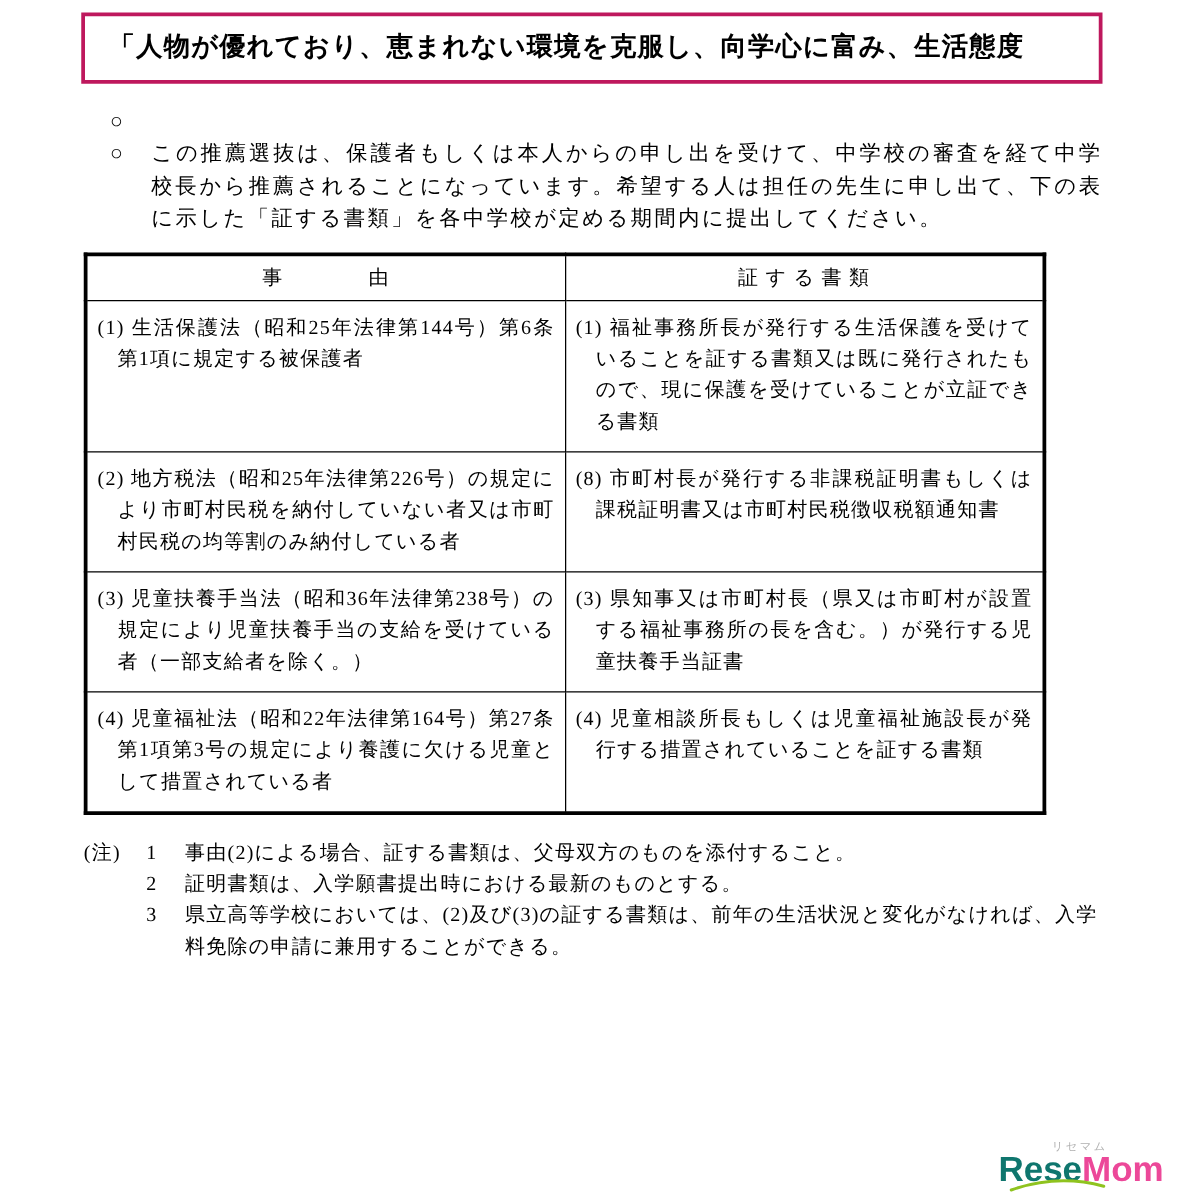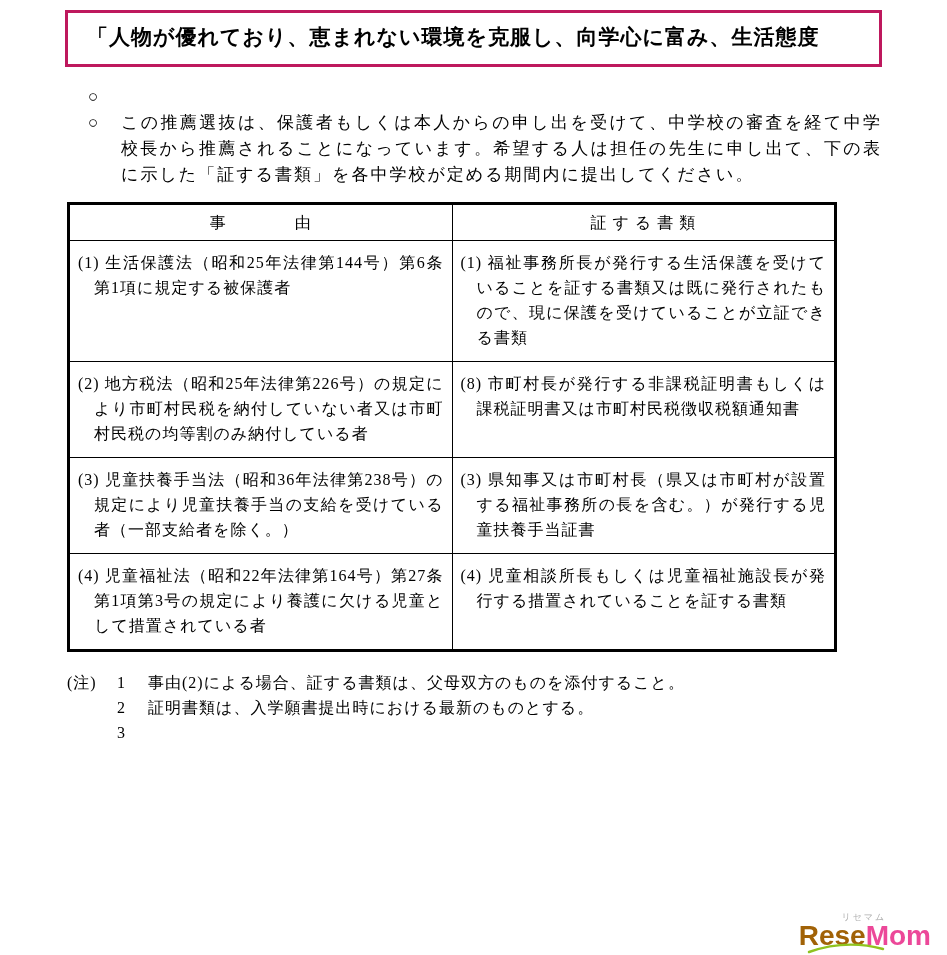--- a/index.html
+++ b/index.html
@@ -54,21 +54,21 @@
   .note-para-2 { text-indent: 1em; }
 
   
   .logo {
     position: absolute; right: 16px; bottom: 5px;
     font-family: "Liberation Sans", "DejaVu Sans", sans-serif;
     text-align: right;
   }
   .logo-kana { display: block; font-size: 9px; color: #b0b0b0; letter-spacing: 2px; margin-bottom: -2px; padding-right: 2px; text-align: center; }
   .logo-text { font-size: 28px; font-weight: bold; line-height: 28px; position: relative; display: inline-block; }
-  .logo-gray { color: #a16207; }
+  .logo-gray { color: #0f766e; }
   .logo-green { color: #ec4899; }
   .logo-swoosh { position: absolute; left: 8px; bottom: -4px; }
 </style>
 </head>
 <body>
 
 <div class="page">
 
   <header class="title-box">
     <div class="title-line-1">「人物が優れており、恵まれない環境を克服し、向学心に富み、生活態度</div>
@@ -138,20 +138,21 @@
         <span class="note-num">1</span>
         <div class="note-text">事由(2)による場合、証する書類は、父母双方のものを添付すること。</div>
       </div>
       <div class="note-item">
         <span class="note-num">2</span>
         <div class="note-text">証明書類は、入学願書提出時における最新のものとする。</div>
       </div>
       <div class="note-item">
         <span class="note-num">3</span>
         <div class="note-text">
+          <div class="note-para-1">県立高等学校においては、(2)及び(3)の証する書類は、前年の生活状況と変化がなければ、入学料免除の申請に兼用することができる。</div>
         </div>
       </div>
     </div>
   </section>
 
 </div>
 
 <div class="logo">
   <span class="logo-kana">リセマム</span>
   <span class="logo-text"><span class="logo-gray">Rese</span><span class="logo-green">Mom</span><svg class="logo-swoosh" width="78" height="12" viewBox="0 0 78 12">

